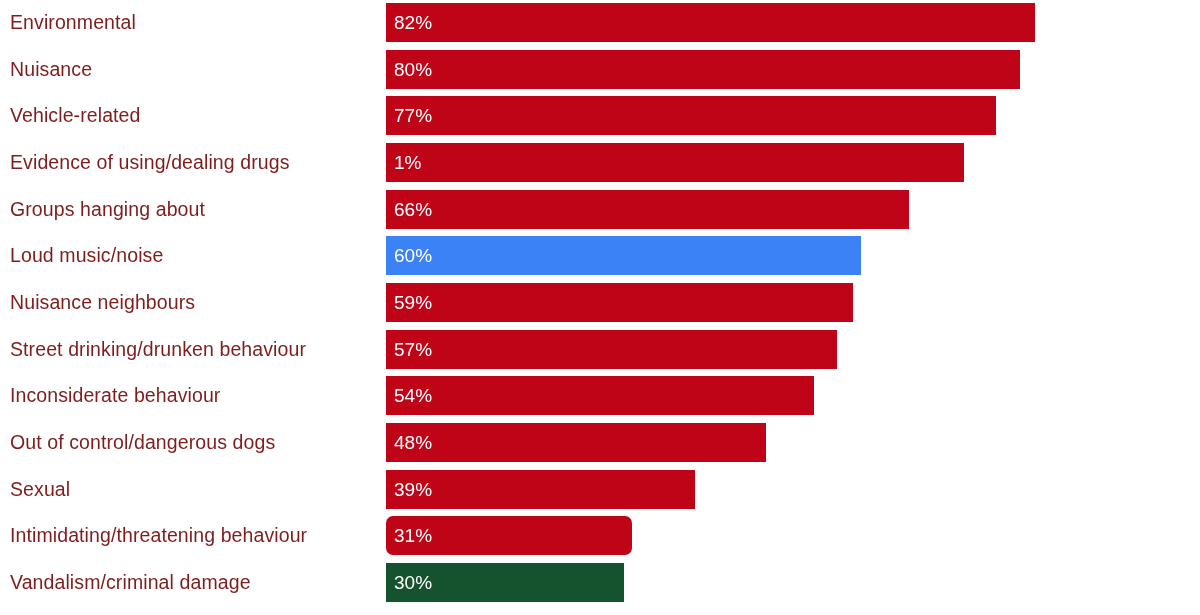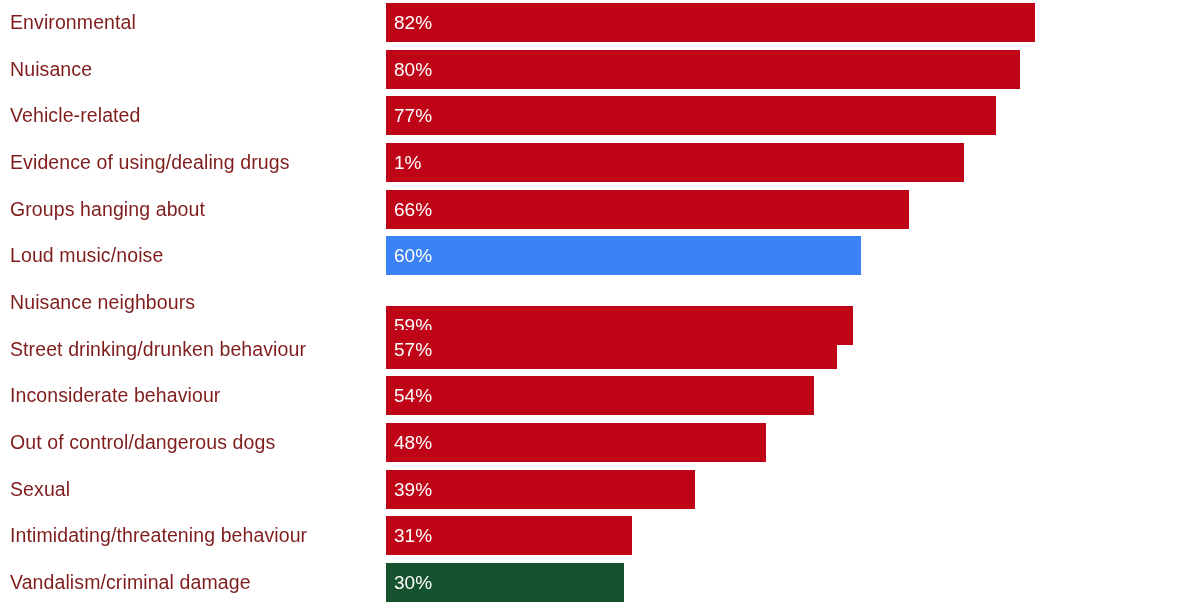--- a/index.html
+++ b/index.html
@@ -129,21 +129,21 @@
         <div class="row-label">Loud music/noise</div>
         <div class="bar-track">
           <div class="bar" style="width: 475.2px; background: #3b82f6;">
             <div class="bar-value">60%</div>
           </div>
         </div>
       </div>
       <div class="chart-row" style="top: 283.02px;">
         <div class="row-label">Nuisance neighbours</div>
         <div class="bar-track">
-          <div class="bar" style="width: 467.28px; background: rgb(192, 4, 24); margin-top: 23px;">
+          <div class="bar" style="width: 467.28px; background: rgb(192, 4, 24);">
             <div class="bar-value">59%</div>
           </div>
         </div>
       </div>
       <div class="chart-row" style="top: 329.69px;">
         <div class="row-label">Street drinking/drunken behaviour</div>
         <div class="bar-track">
           <div class="bar" style="width: 451.44px; background: rgb(192, 4, 24);">
             <div class="bar-value">57%</div>
           </div>
@@ -169,21 +169,21 @@
         <div class="row-label">Sexual</div>
         <div class="bar-track">
           <div class="bar" style="width: 308.88px; background: rgb(192, 4, 24);">
             <div class="bar-value">39%</div>
           </div>
         </div>
       </div>
       <div class="chart-row" style="top: 516.37px;">
         <div class="row-label">Intimidating/threatening behaviour</div>
         <div class="bar-track">
-          <div class="bar" style="width: 245.52px; background: rgb(192, 4, 24);">
+          <div class="bar" style="width: 245.52px; background: rgb(192, 4, 24); border-radius: 7px;">
             <div class="bar-value">31%</div>
           </div>
         </div>
       </div>
       <div class="chart-row" style="top: 563.04px;">
         <div class="row-label">Vandalism/criminal damage</div>
         <div class="bar-track">
           <div class="bar" style="width: 237.6px; background: #14532d;">
             <div class="bar-value">30%</div>
           </div>

